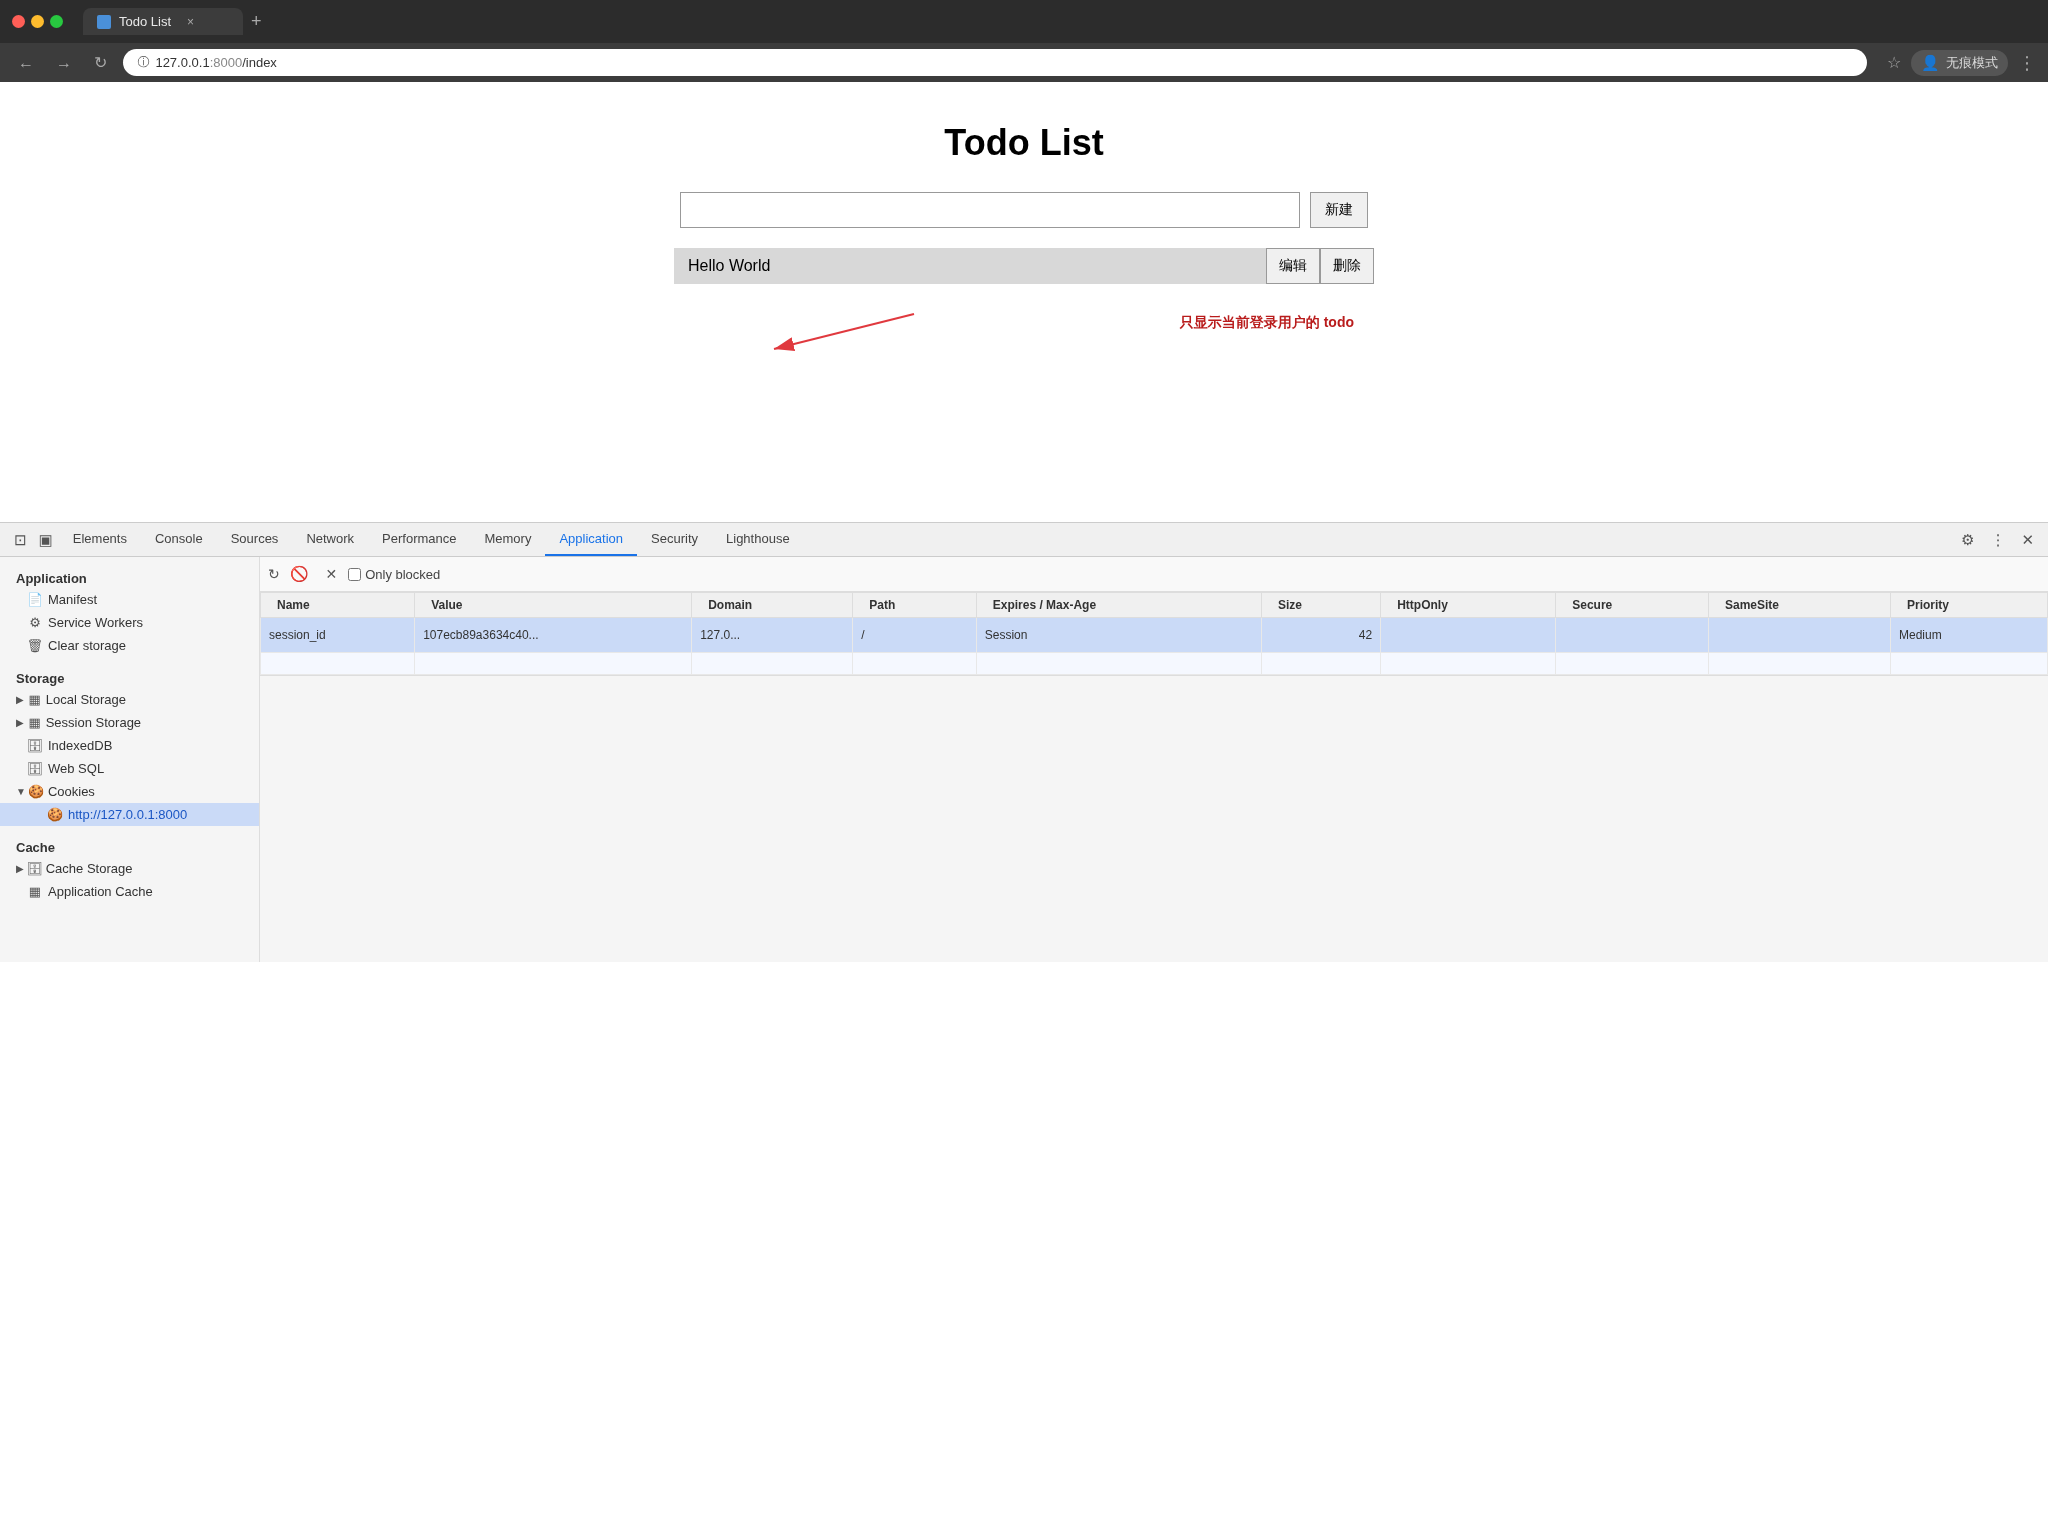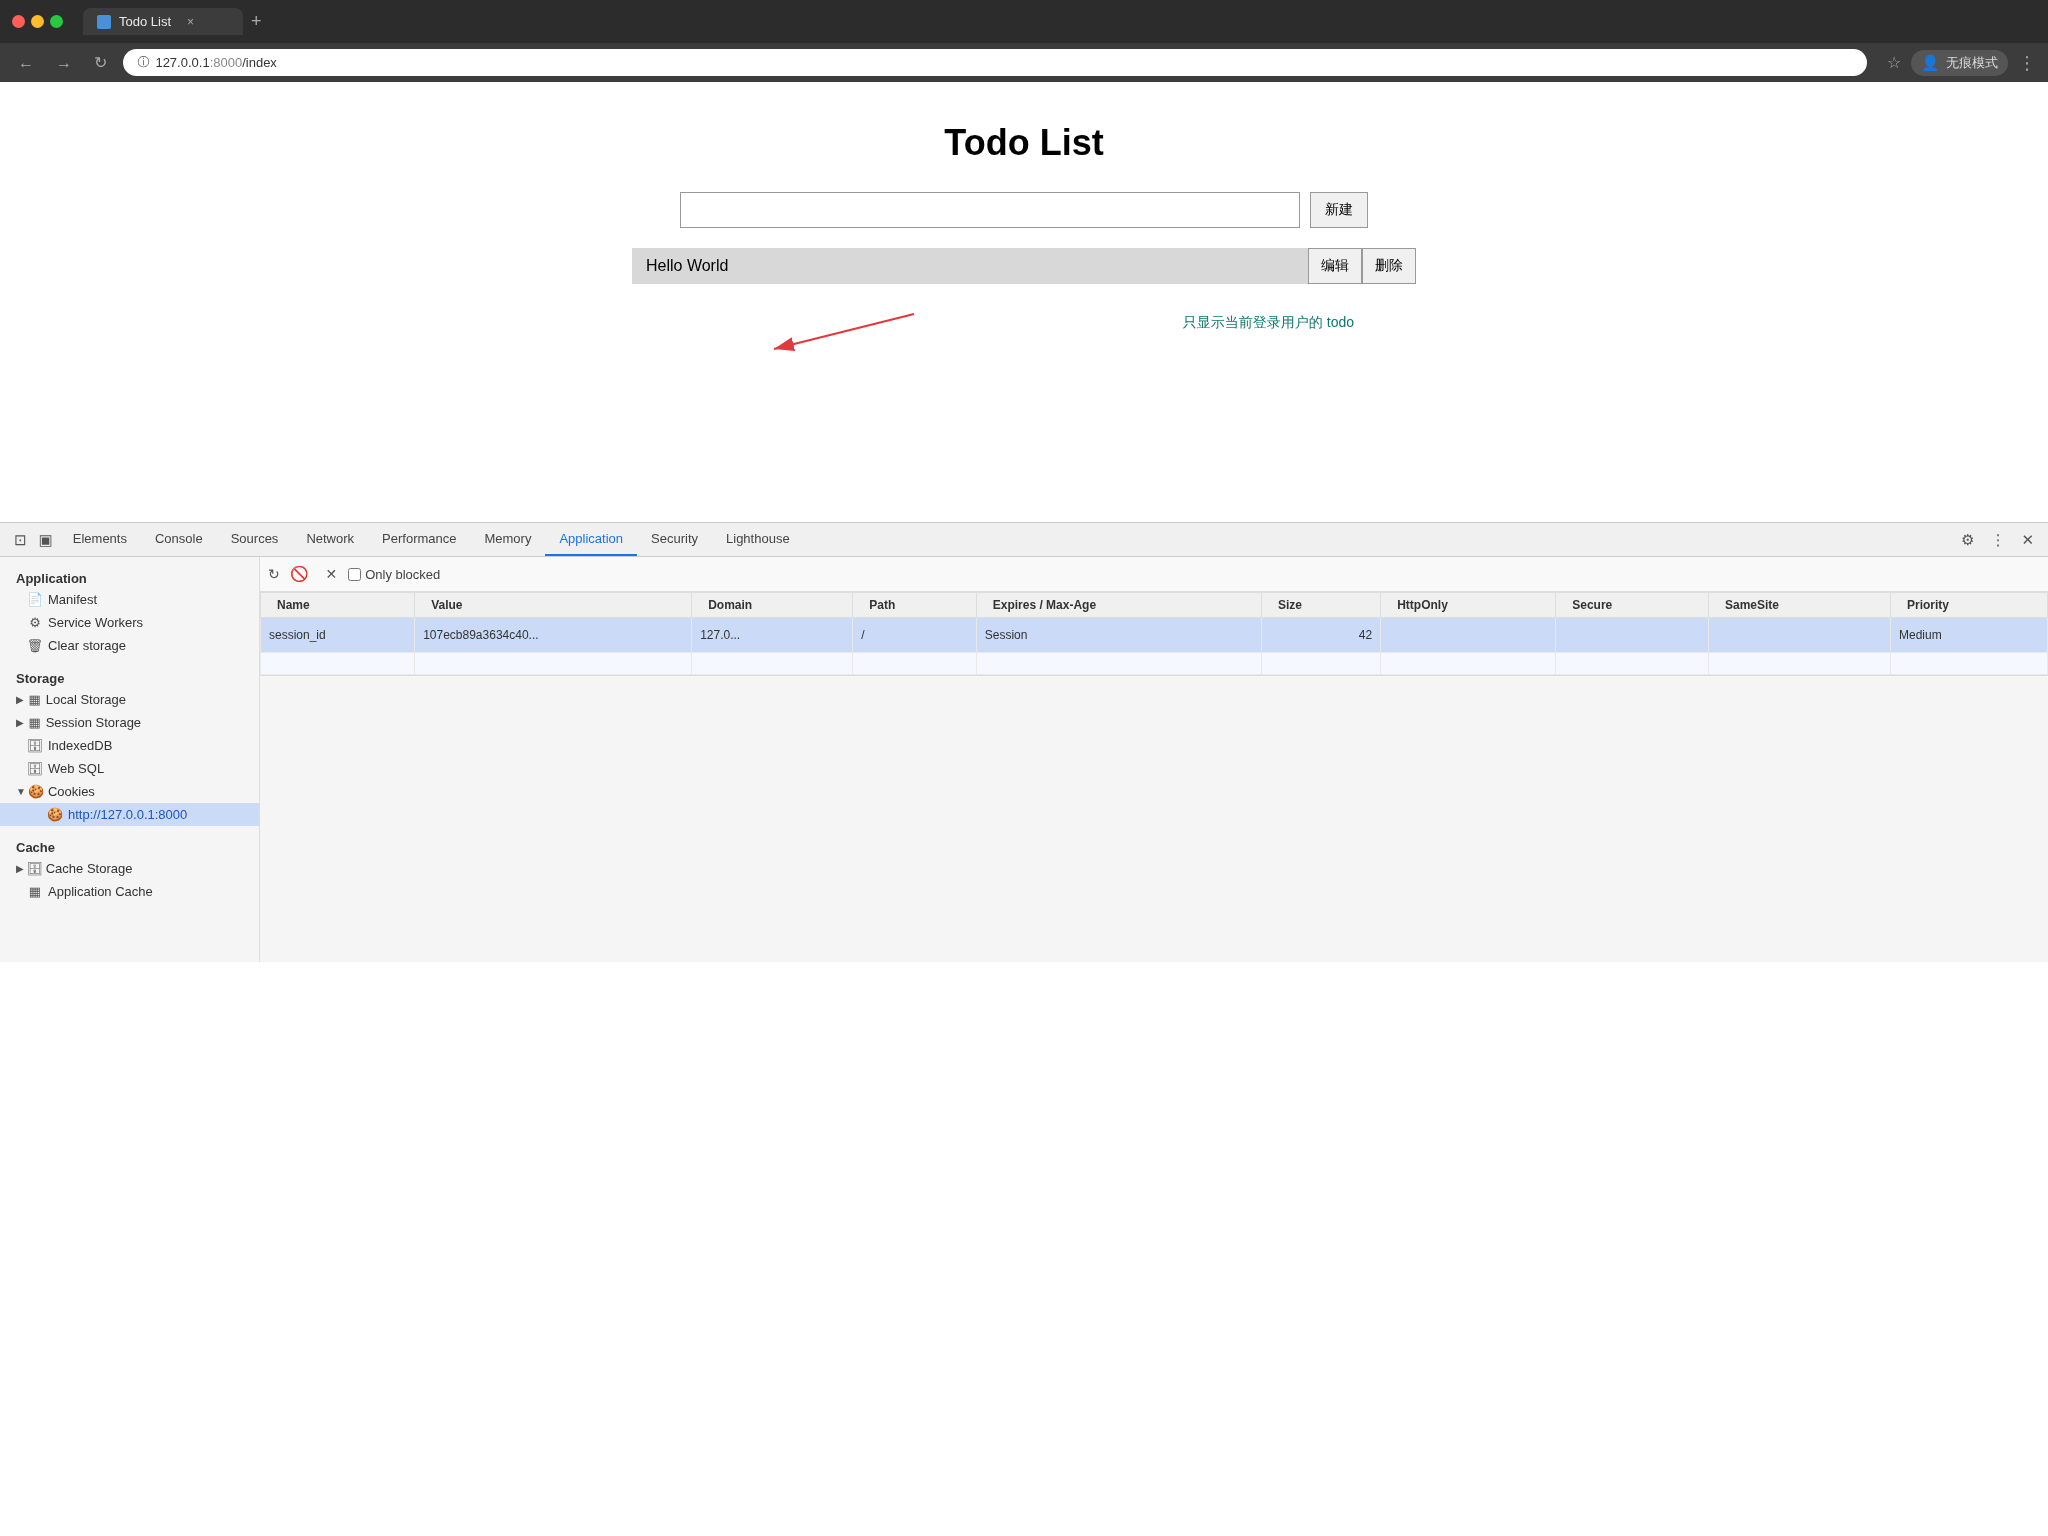--- a/index.html
+++ b/index.html
@@ -30,29 +30,29 @@
     .star-icon { color: #aaa; font-size: 16px; }
     .incognito-btn { display: flex; align-items: center; gap: 6px; background: #555; border-radius: 14px; padding: 4px 10px; color: #ddd; font-size: 13px; cursor: pointer; border: none; }
     .more-btn { color: #aaa; font-size: 18px; background: none; border: none; cursor: pointer; }
 
     
     .page-content { background: #fff; padding: 40px 20px 20px; min-height: 440px; }
     .todo-title { text-align: center; font-size: 36px; font-weight: 700; color: #000; margin-bottom: 28px; }
     .todo-input-row { display: flex; justify-content: center; gap: 10px; margin-bottom: 20px; }
     .todo-input { width: 620px; border: 1px solid #999; padding: 8px 12px; font-size: 16px; outline: none; }
     .btn-create { border: 1px solid #999; background: #f0f0f0; padding: 8px 14px; font-size: 14px; cursor: pointer; white-space: nowrap; }
-    .todo-item { display: flex; align-items: center; width: 784px; margin: 0 auto 10px; background: #d8d8d8; }
+    .todo-item { display: flex; align-items: center; width: 700px; margin: 0 auto 10px; background: #d8d8d8; }
     .todo-item-text { flex: 1; padding: 8px 14px; font-size: 16px; }
     .todo-item-btns { display: flex; }
     .btn-edit, .btn-delete { border: 1px solid #999; background: #f0f0f0; padding: 8px 12px; font-size: 14px; cursor: pointer; }
 
     
     .annotation-area { position: relative; width: 700px; margin: 0 auto; height: 80px; }
     .arrow-svg { position: absolute; left: 0; top: 0; }
-    .annotation-text { position: absolute; right: 20px; top: 20px; color: #0f766e; font-size: 14px; }
+    .annotation-text { position: absolute; right: 20px; top: 20px; color: #b91c1c; font-size: 14px; font-weight: bold; }
 
     
     .devtools { background: #f5f5f5; border-top: 1px solid #ccc; display: flex; flex-direction: column; height: 440px; }
     .devtools-toolbar { display: flex; align-items: center; background: #f0f0f0; border-bottom: 1px solid #ccc; padding: 0 8px; }
     .devtools-icon-btn { background: none; border: none; cursor: pointer; padding: 6px 6px; color: #555; font-size: 15px; }
     .devtools-tabs { display: flex; flex: 1; overflow: hidden; }
     .devtools-tab { padding: 8px 14px; font-size: 13px; color: #444; cursor: pointer; border-bottom: 2px solid transparent; white-space: nowrap; }
     .devtools-tab.active { color: #1a73e8; border-bottom: 2px solid #1a73e8; }
     .devtools-tab-spacer { flex: 1; }
     .devtools-right-btns { display: flex; align-items: center; gap: 4px; }

